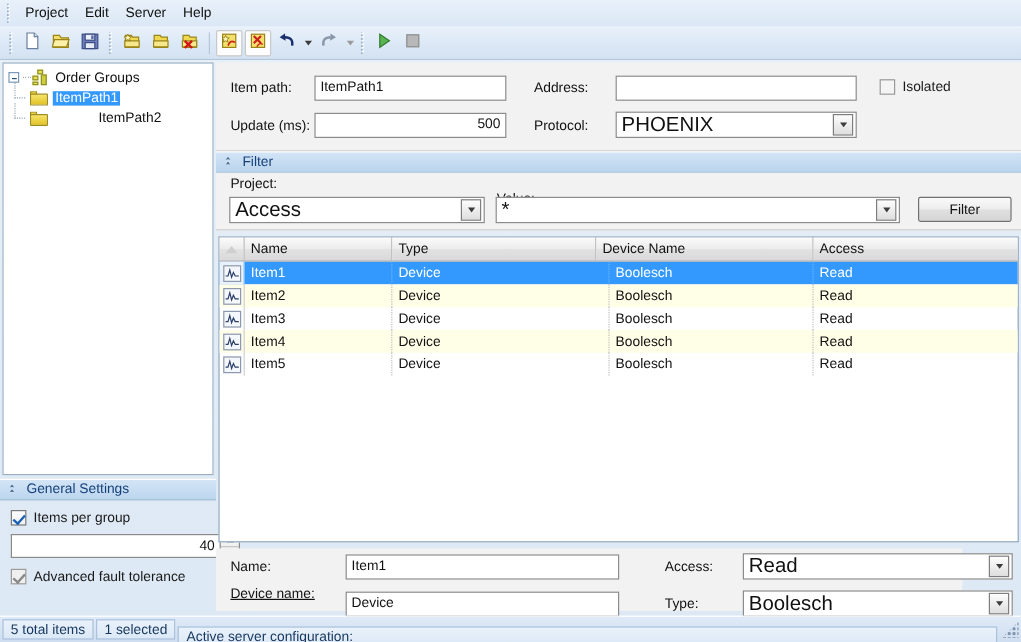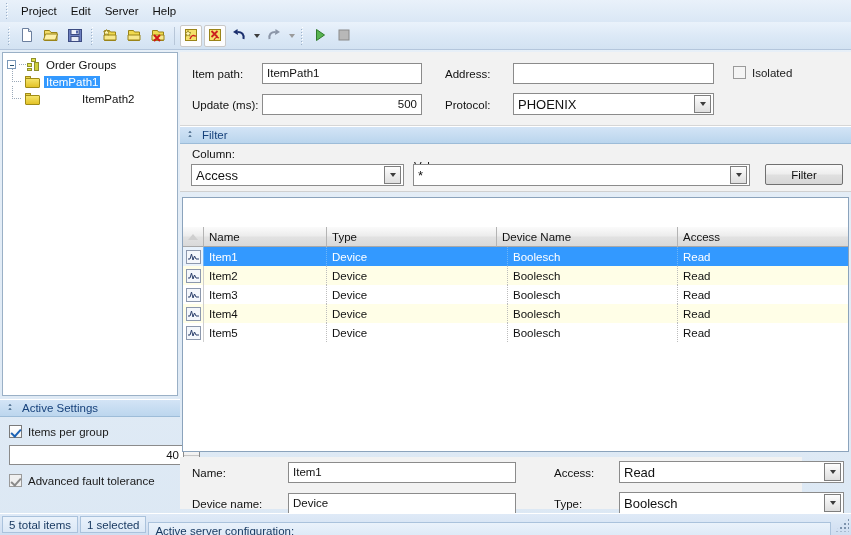--- a/index.html
+++ b/index.html
@@ -236,21 +236,21 @@
     padding: 0 4px; color: #111;
     overflow: hidden; white-space: nowrap;
   }
   .tinput.right-align { text-align: right; }
   .combo {
     position: absolute; height: 22px;
     border: 1px solid #8b8b8b; background: #fff;
     display: flex; align-items: center;
   }
   .combo .val {
-    flex: 1 1 auto; padding: 0 4px; font-size: 13px; color: #111;
+    flex: 1 1 auto; padding: 0 4px; font-size: 17px; color: #111;
     white-space: nowrap; overflow: hidden;
   }
   .combo .btn {
     width: 17px; height: 18px; margin-right: 2px; flex: 0 0 auto;
     border: 1px solid #7e7e7e;
     background: linear-gradient(to bottom,#fdfdfd,#dedede);
     display: flex; align-items: center; justify-content: center;
   }
 
   
@@ -273,21 +273,21 @@
     border-radius: 2px;
     font-size: 11.5px; color: #111;
     display: flex; align-items: center; justify-content: center;
   }
 
   
   .grid-wrap {
     position: absolute; left: 2px; top: 145px; width: 667px; height: 255px;
     border: 1px solid #8ba3bc; background: #fff;
   }
-  .grid-head { display: flex; height: 20px; margin-top: 29px; }
+  .grid-head { display: flex; height: 20px; }
   .gh {
     background: linear-gradient(to bottom,#fbfbfb 0%, #ececec 48%, #e2e2e2 52%, #d9d9d9 100%);
     border-right: 1px solid #b4b4b4;
     border-bottom: 1px solid #a8a8a8;
     font-size: 11.5px; color: #111;
     display: flex; align-items: center;
     padding-left: 5px; overflow: hidden; white-space: nowrap;
   }
   .gh.first { padding-left: 0; justify-content: center; }
   .sort-tri {
@@ -519,21 +519,21 @@
         <span class="tab"></span>
           <span class="body"></span>
       </span>
       <span class="tree-label">ItemPath2</span>
     </div>
   </div>
 
   <div class="gs-panel">
     <div class="section-head">
       <span class="chev-up"></span>
-      <span class="section-title">Active Settings</span>
+      <span class="section-title">General Settings</span>
     </div>
     <div class="gs-body">
       <div class="chk-row">
         <span class="chk checked"></span>
         <span class="chk-label">Items per group</span>
       </div>
       <div class="spin-wrap">
         <div class="spin-input">40</div>
         <div class="spin-btns">
           <div>
@@ -575,21 +575,21 @@
         <span class="chk" style="border-color:#9a9a9a;background:#f4f4f4;"></span>
         <span class="chk-label">Isolated</span>
       </div>
     </div>
 
     <div class="filter-head">
       <span class="chev-up"></span>
       <span class="section-title">Filter</span>
     </div>
     <div class="filter-body">
-      <span class="lbl" style="left:12px; top:4px;">Column:</span>
+      <span class="lbl" style="left:12px; top:4px;">Project:</span>
       <div class="combo" style="left:11px; top:20px; width:213px;">
         <span class="val">Access</span>
         <span class="btn">
             <span class="caret-dn"></span>
           </span>
       </div>
 
       <span class="lbl" style="left:234px; top:16px;">Value:</span>
       <div class="combo" style="left:233px; top:20px; width:337px;">
         <span class="val">*</span>
@@ -680,21 +680,21 @@
         <div class="gc" style="width:181px;">Device</div>
         <div class="gc" style="width:170px;">Boolesch</div>
         <div class="gc" style="width:170px; border-right:none;">Read</div>
       </div>
     </div>
 
     <div class="form-bottom">
       <span class="lbl" style="left:12px; top:10px;">Name:</span>
       <div class="tinput" style="left:108px; top:5px; width:228px;">Item1</div>
 
-      <span class="lbl" style="left:12px; top:41px;">Device name:</span>
+      <span class="lbl" style="left:12px; top:32px;text-decoration:underline;">Device name:</span>
       <div class="tinput" style="left:108px; top:36px; width:228px;">Device</div>
 
       <span class="lbl" style="left:374px; top:10px;">Access:</span>
       <div class="combo" style="left:439px; top:4px; width:225px;">
         <span class="val">Read</span>
         <span class="btn">
             <span class="caret-dn"></span>
           </span>
       </div>
 

